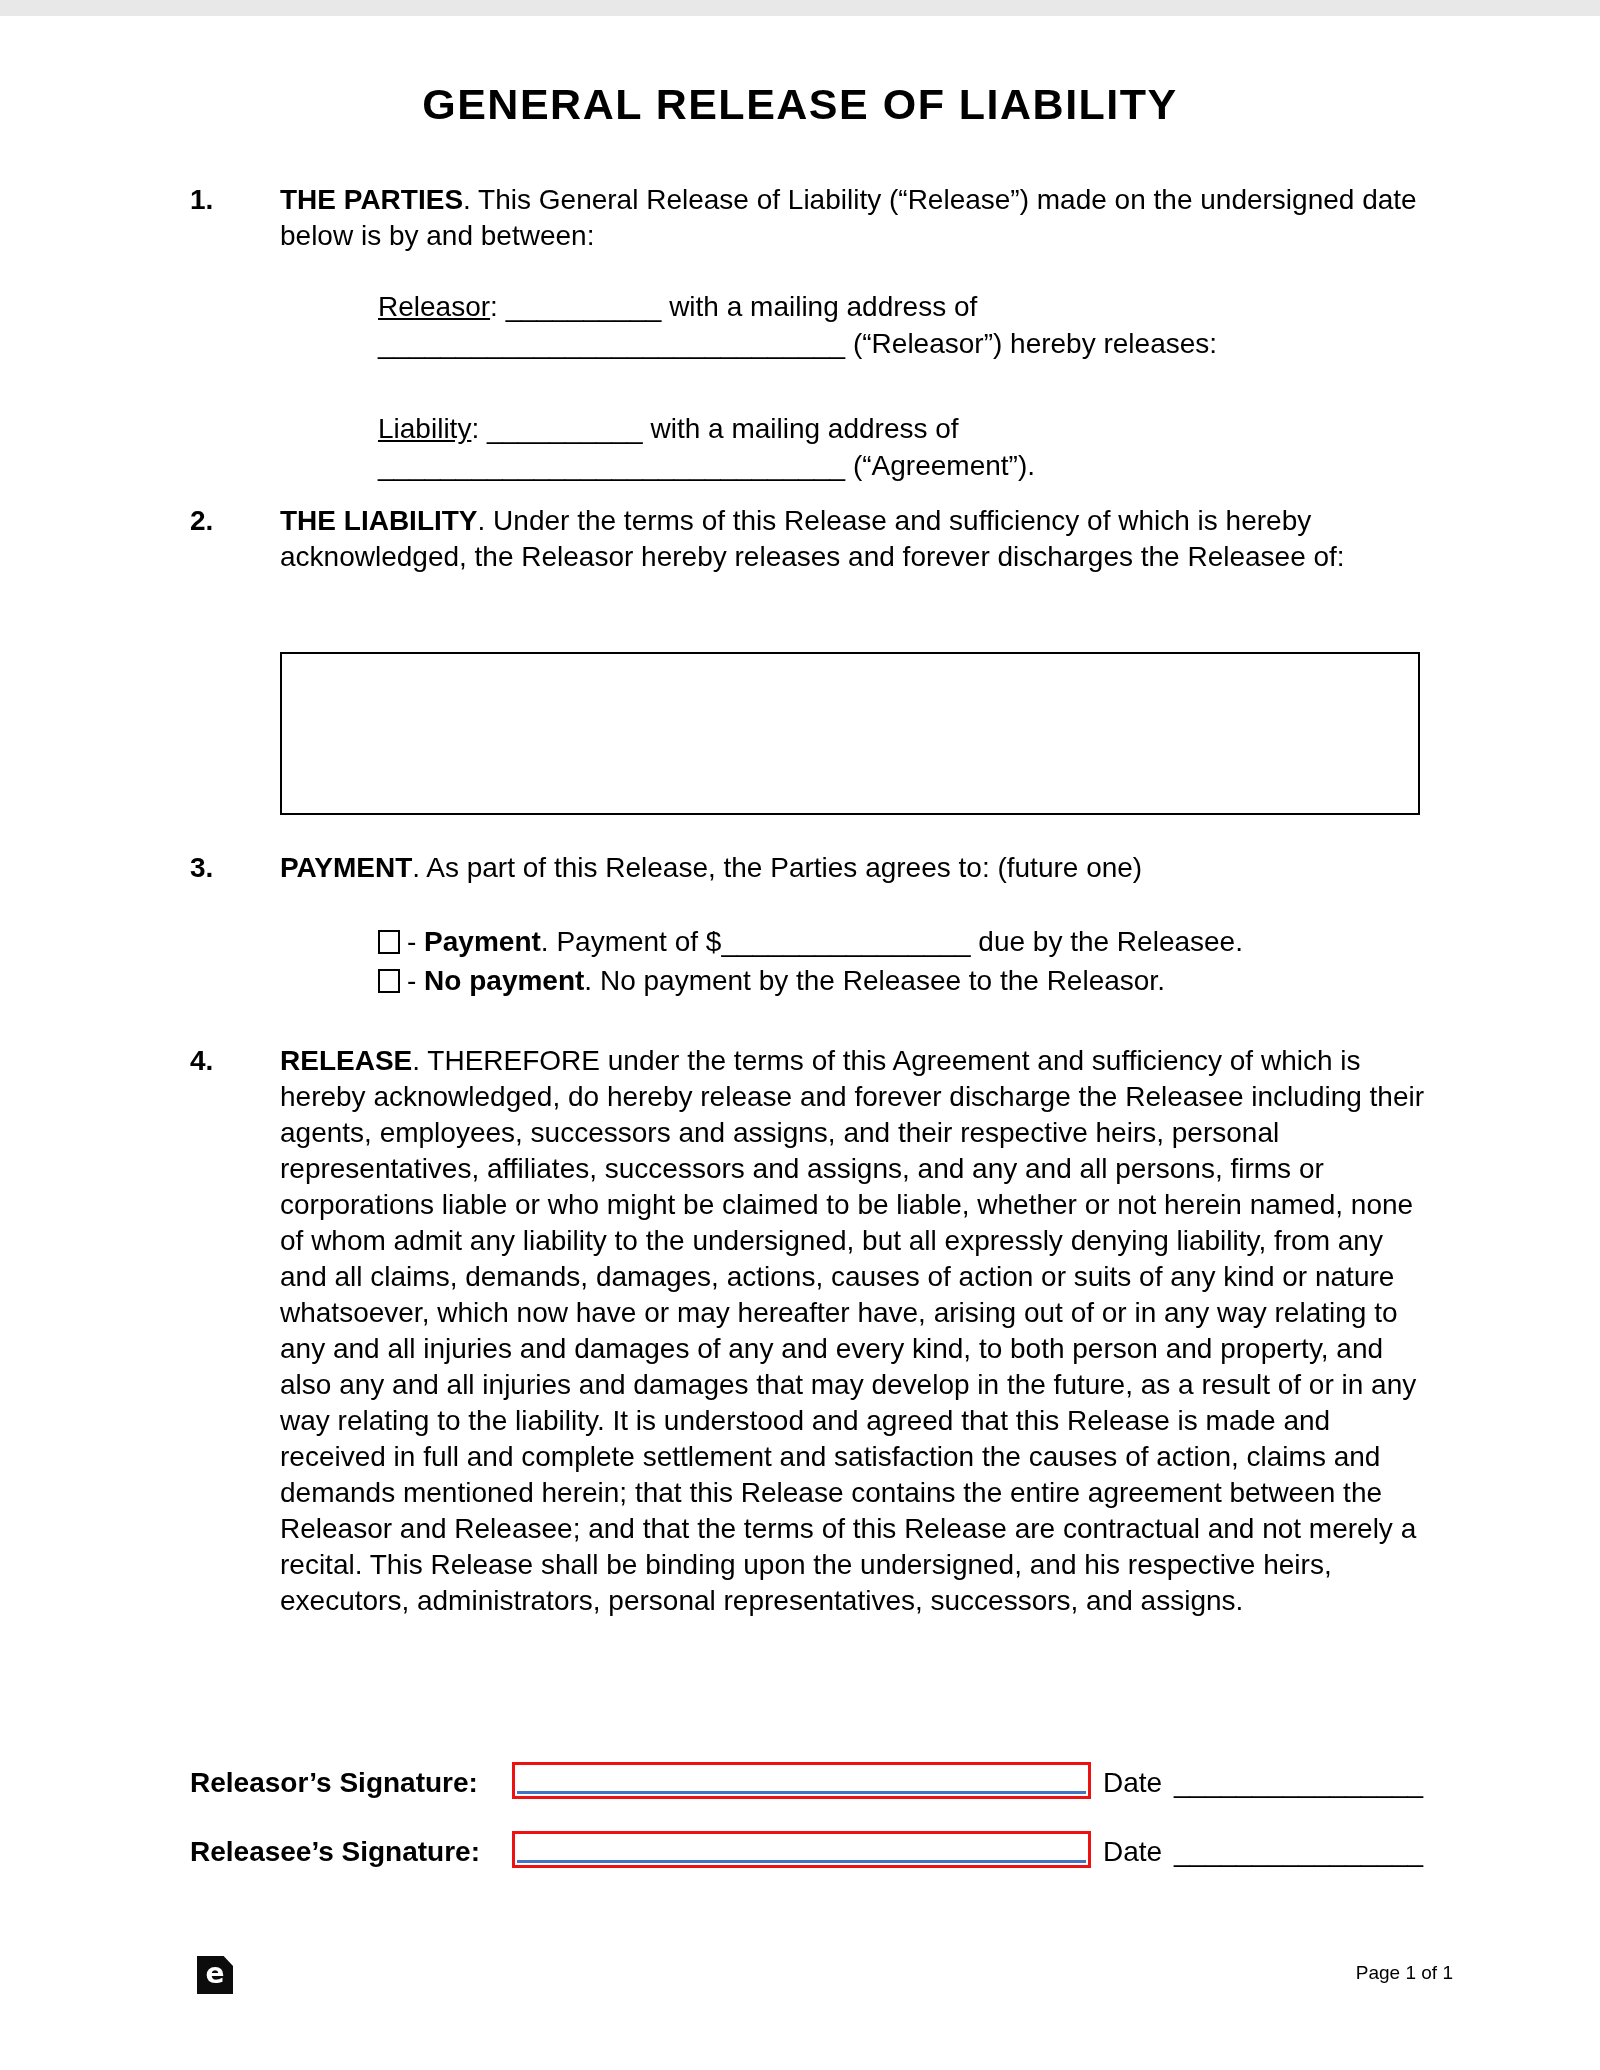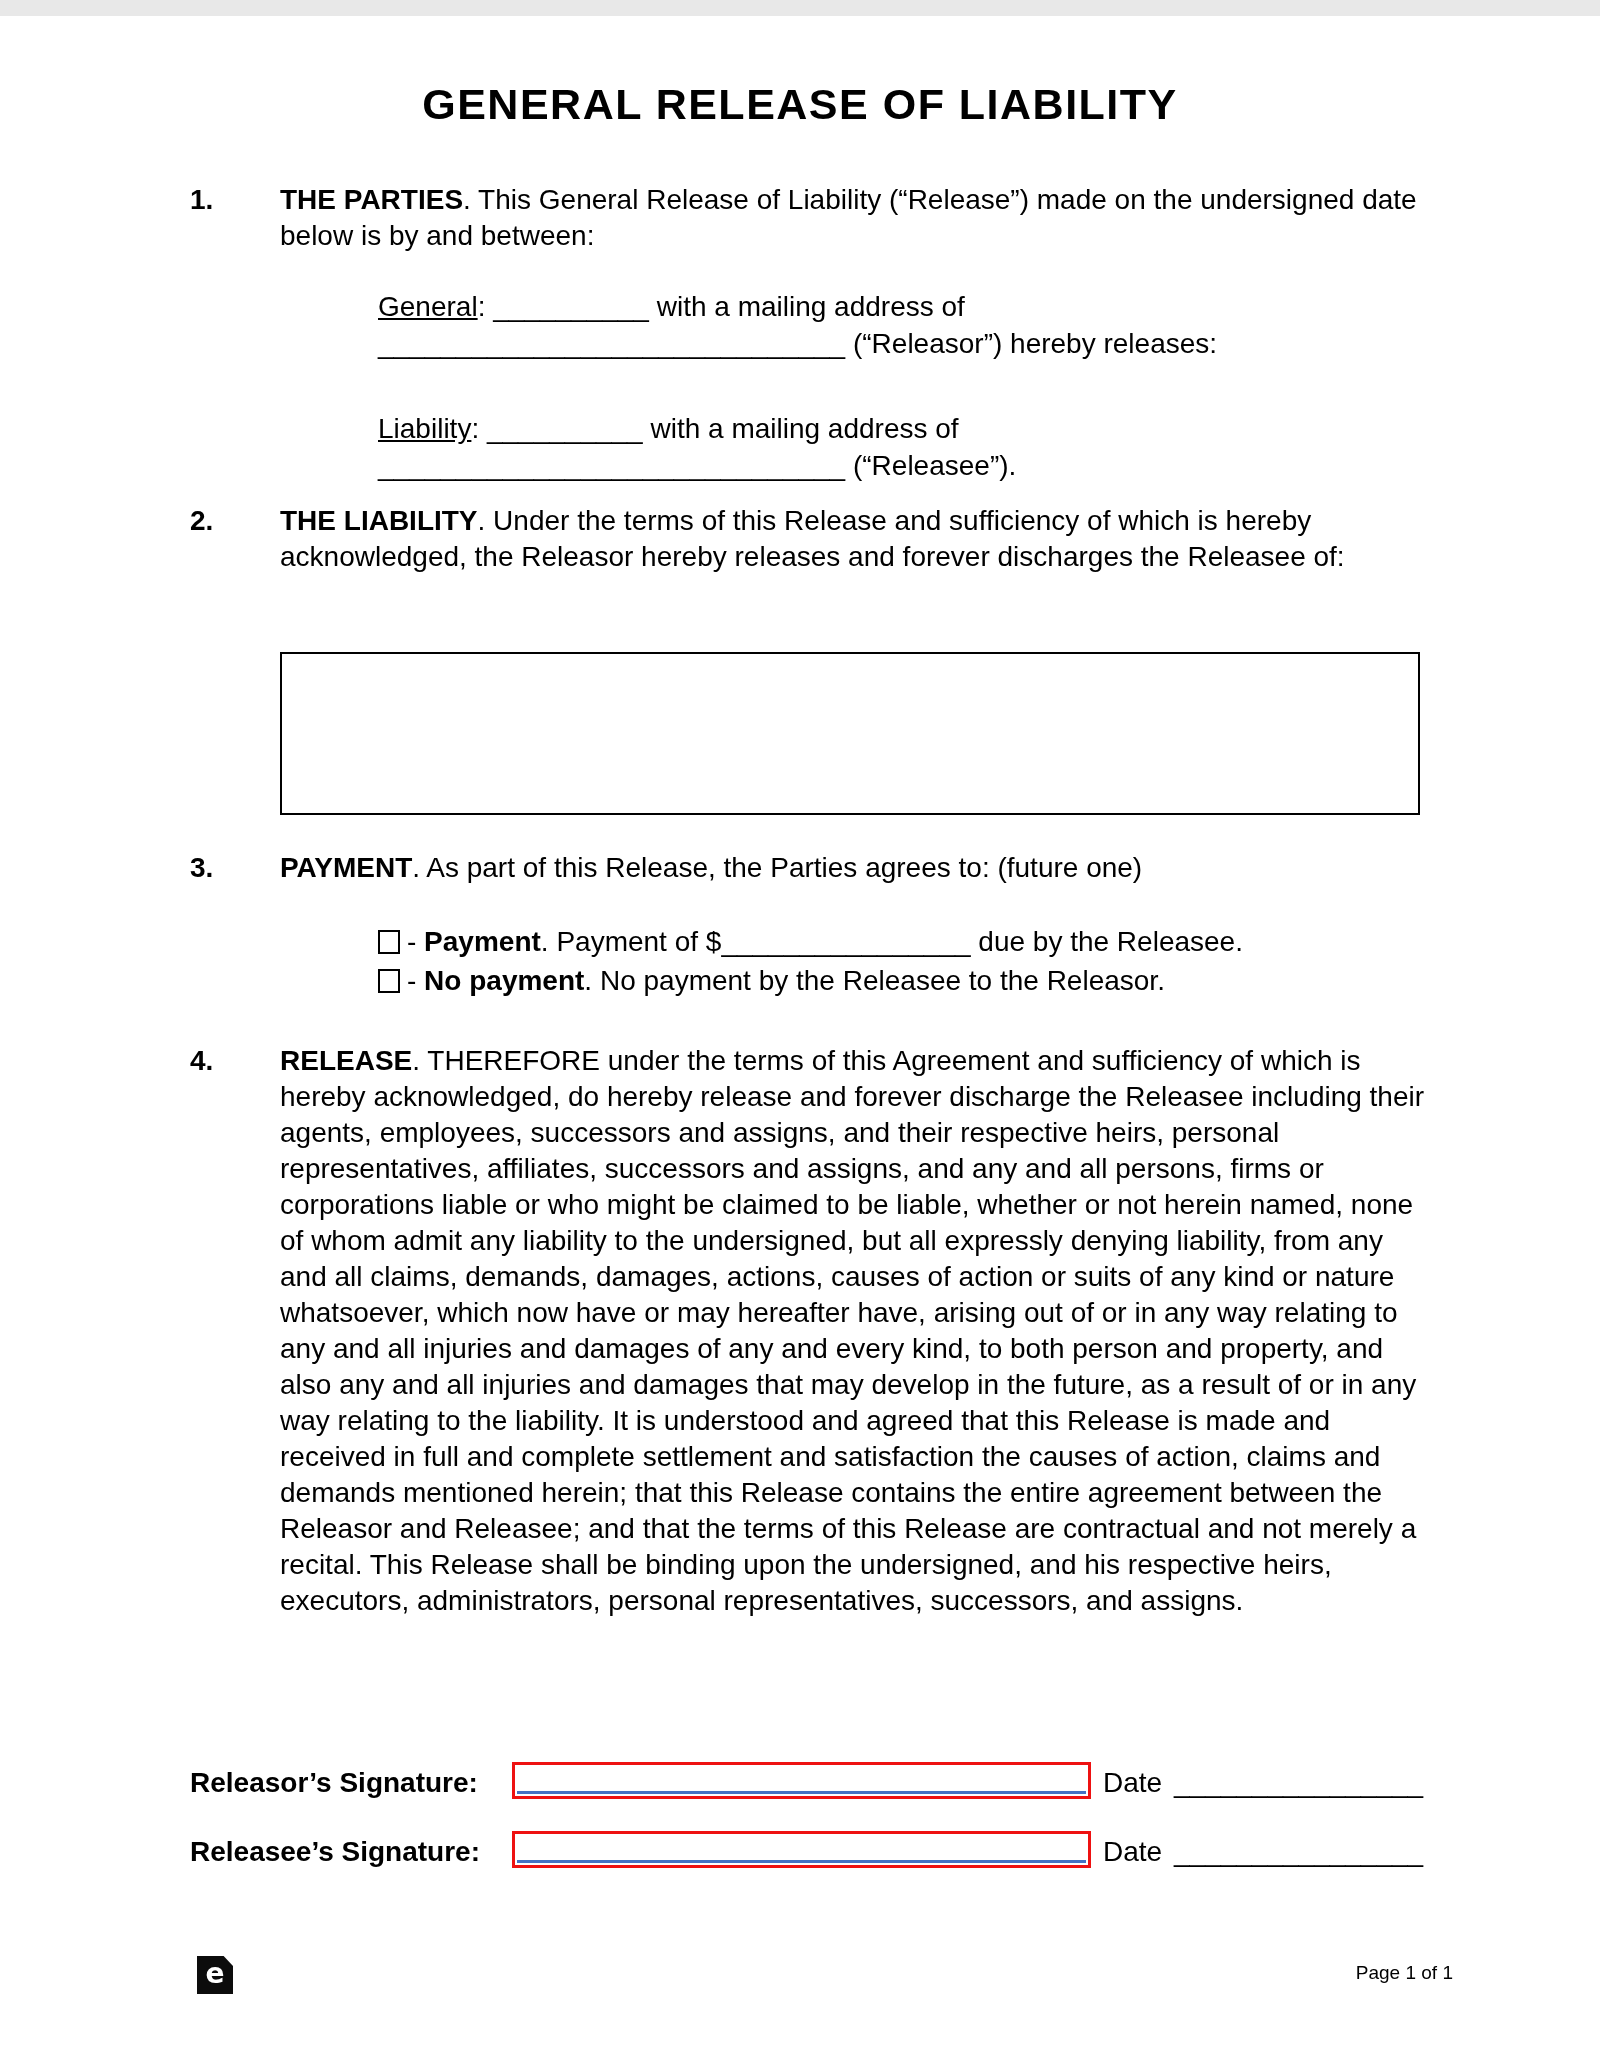--- a/index.html
+++ b/index.html
@@ -70,23 +70,23 @@
 </style>
 </head>
 <body>
 
 <div class="page">
 
   <div class="title">GENERAL RELEASE OF LIABILITY</div>
 
   <div class="sec" id="sec1"><span class="num">1.</span><span class="b">THE PARTIES</span><span>. This General Release of Liability (“Release”) made on the undersigned date below is by and between:</span></div>
 
-  <div class="party" id="releasor"><span class="u">General</span><span>: </span><span>__________</span><span> with a mailing address of</span><br><span>______________________________</span><span> (“Releasor”) hereby releases:</span></div>
+  <div class="party" id="releasor"><span class="u">Releasor</span><span>: </span><span>__________</span><span> with a mailing address of</span><br><span>______________________________</span><span> (“Releasor”) hereby releases:</span></div>
 
-  <div class="party" id="releasee"><span class="u">Liability</span><span>: </span><span>__________</span><span> with a mailing address of</span><br><span>______________________________</span><span> (“Releasee”).</span></div>
+  <div class="party" id="releasee"><span class="u">Liability</span><span>: </span><span>__________</span><span> with a mailing address of</span><br><span>______________________________</span><span> (“Agreement”).</span></div>
 
   <div class="sec" id="sec2"><span class="num">2.</span><span class="b">THE LIABILITY</span><span>. Under the terms of this Release and sufficiency of which is hereby acknowledged, the Releasor hereby releases and forever discharges the Releasee of:</span></div>
 
   <div class="liability-box"></div>
 
   <div class="sec" id="sec3"><span class="num">3.</span><span class="b">PAYMENT</span><span>. As part of this Release, the Parties agrees to: (future one)</span></div>
 
   <div class="options">
     <div><span class="checkbox"></span><span>- </span><span class="b">Payment</span><span>. Payment of $</span><span>________________</span><span> due by the Releasee.</span></div>
     <div><span class="checkbox"></span><span>- </span><span class="b">No payment</span><span>. No payment by the Releasee to the Releasor.</span></div>

